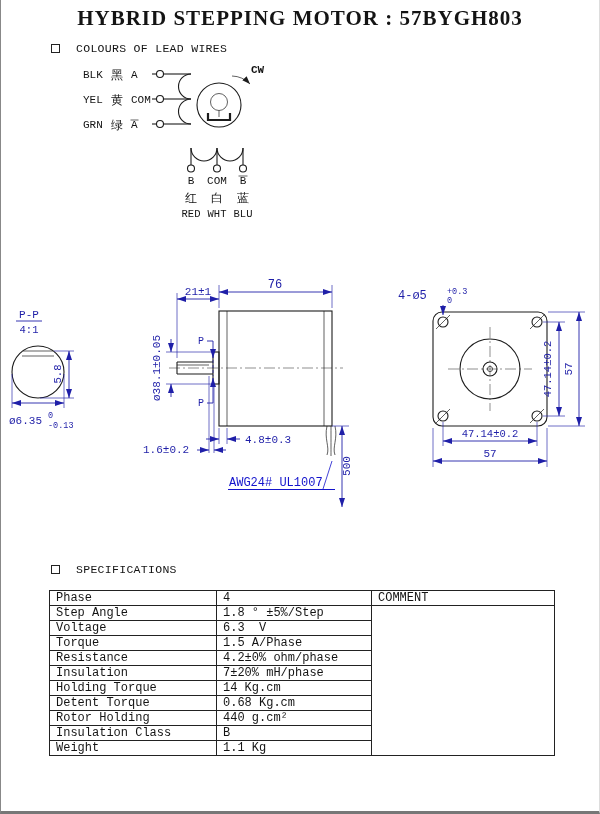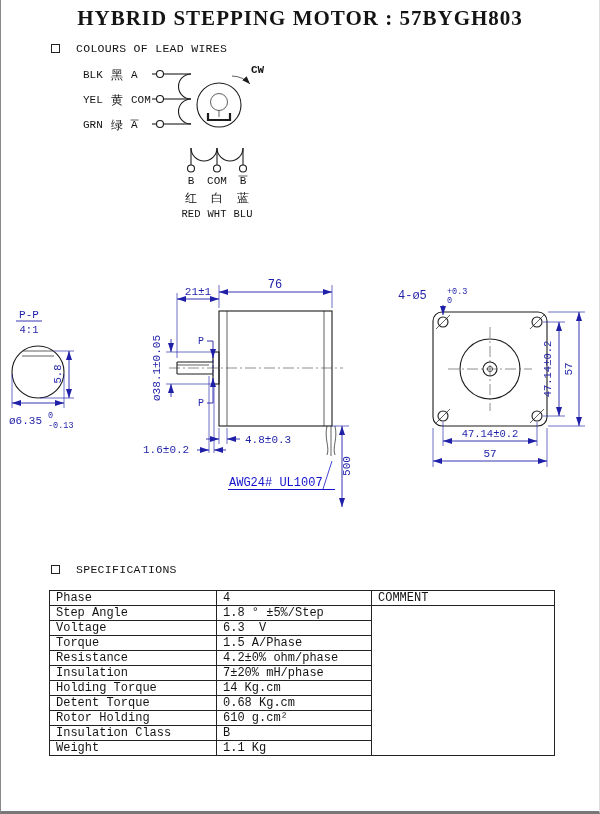--- a/index.html
+++ b/index.html
@@ -321,21 +321,21 @@
       <tr>
         <td>Holding Torque</td>
         <td>14 Kg.cm</td>
       </tr>
       <tr>
         <td>Detent Torque</td>
         <td>0.68 Kg.cm</td>
       </tr>
       <tr>
         <td>Rotor Holding</td>
-        <td>610 g.cm²</td>
+        <td>440 g.cm²</td>
       </tr>
       <tr>
         <td>Insulation Class</td>
         <td>B</td>
       </tr>
       <tr>
         <td>Weight</td>
         <td>1.1 Kg</td>
       </tr>
     </tbody>

